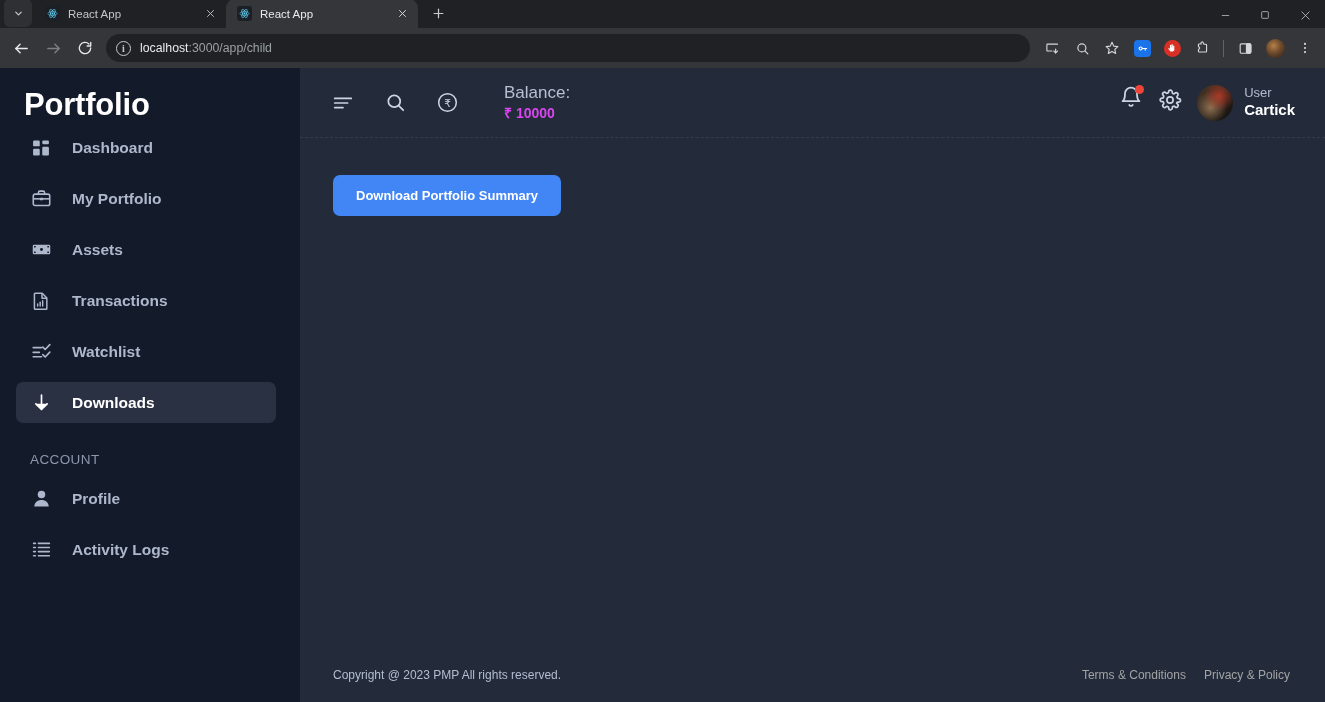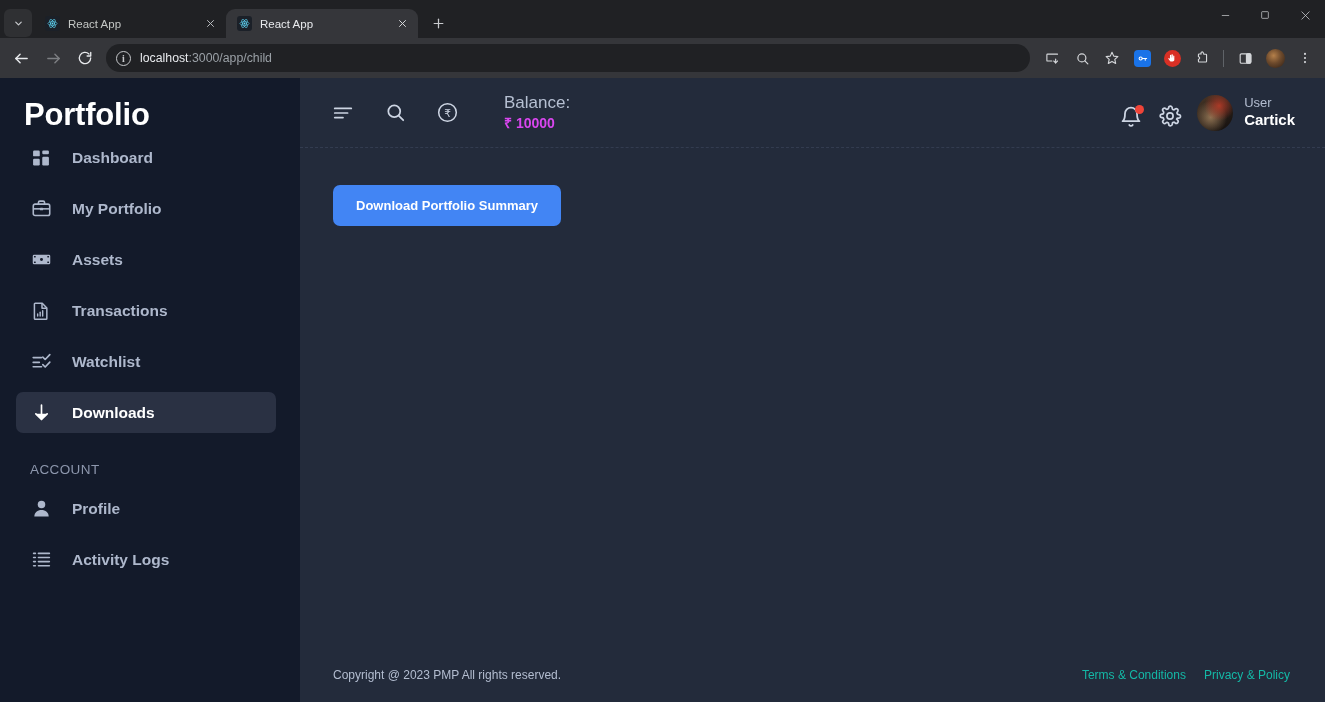--- a/index.html
+++ b/index.html
@@ -7,21 +7,21 @@
     width: 1325px; height: 702px;
     background: #202124;
     font-family: "Liberation Sans", sans-serif;
     overflow: hidden;
   }
 
   
   .browser { width: 1325px; height: 702px; display: flex; flex-direction: column; }
 
   .tabstrip {
-    height: 38px; background: #202124;
+    height: 28px; background: #202124;
     display: flex; align-items: flex-end; position: relative;
     padding-left: 2px;
   }
   .tab-list-btn {
     width: 28px; height: 28px; margin: 0 2px 1px 2px;
     border-radius: 6px; background: #2f3033;
     display: flex; align-items: center; justify-content: center;
     color: #c8cace; font-size: 10px;
   }
   .tab {
@@ -105,21 +105,21 @@
   .topbar {
     height: 70px; display: flex; align-items: center;
     padding: 0 30px 0 28px; border-bottom: 1px dashed #333c50;
     background: #232b3b; gap: 0;
   }
   .topbar-left { display: flex; align-items: center; gap: 22px; }
   .tb-act { width: 30px; height: 30px; display:flex;align-items:center;justify-content:center; color:#cdd5e3; }
   .balance { margin-left: 20px; line-height: 1.3; }
   .balance-label { font-size: 17px; color: #b6c0d2; }
   .balance-value { font-size: 14px; color: #d946ef; font-weight: bold; }
-  .topbar-right { margin-left: auto; display: flex; align-items: flex-end; gap: 12px; }
+  .topbar-right { margin-left: auto; display: flex; align-items: flex-start; gap: 12px; }
   .bell-wrap { position: relative; width: 24px; height: 26px; }
   .bell-dot {
     position: absolute; top: 0px; right: -1px; width: 9px; height: 9px;
     border-radius: 50%; background: #f04438;
   }
   .user-chip { display: flex; align-items: center; gap: 11px; }
   .avatar-lg {
     width: 36px; height: 36px; border-radius: 50%;
     background:
       radial-gradient(circle at 62% 30%, rgba(190,60,40,.85) 0%, rgba(120,30,20,0) 45%),
@@ -137,21 +137,21 @@
     background: #4285f4; color: #ffffff;
     font-family: "Liberation Sans", sans-serif;
     font-size: 13px; font-weight: bold; cursor: pointer;
   }
 
   .footer {
     height: 46px; display: flex; align-items: center;
     padding: 0 35px 8px 33px; font-size: 12px; color: #b3bdd0;
   }
   .footer-links { margin-left: auto; display: flex; gap: 18px; }
-  .footer-links a { color: #14b8a6; text-decoration: none; }
+  .footer-links a { color: #a3a3a3; text-decoration: none; }
 </style>
 </head>
 <body>
 
 <div class="browser">
 
   <div class="tabstrip">
     <div class="tab-list-btn">
       <svg width="11" height="11" viewBox="0 0 24 24" fill="none" stroke="#c8cace" stroke-width="2.6" stroke-linecap="round" stroke-linejoin="round">
           <polyline points="6 9 12 15 18 9"></polyline>

